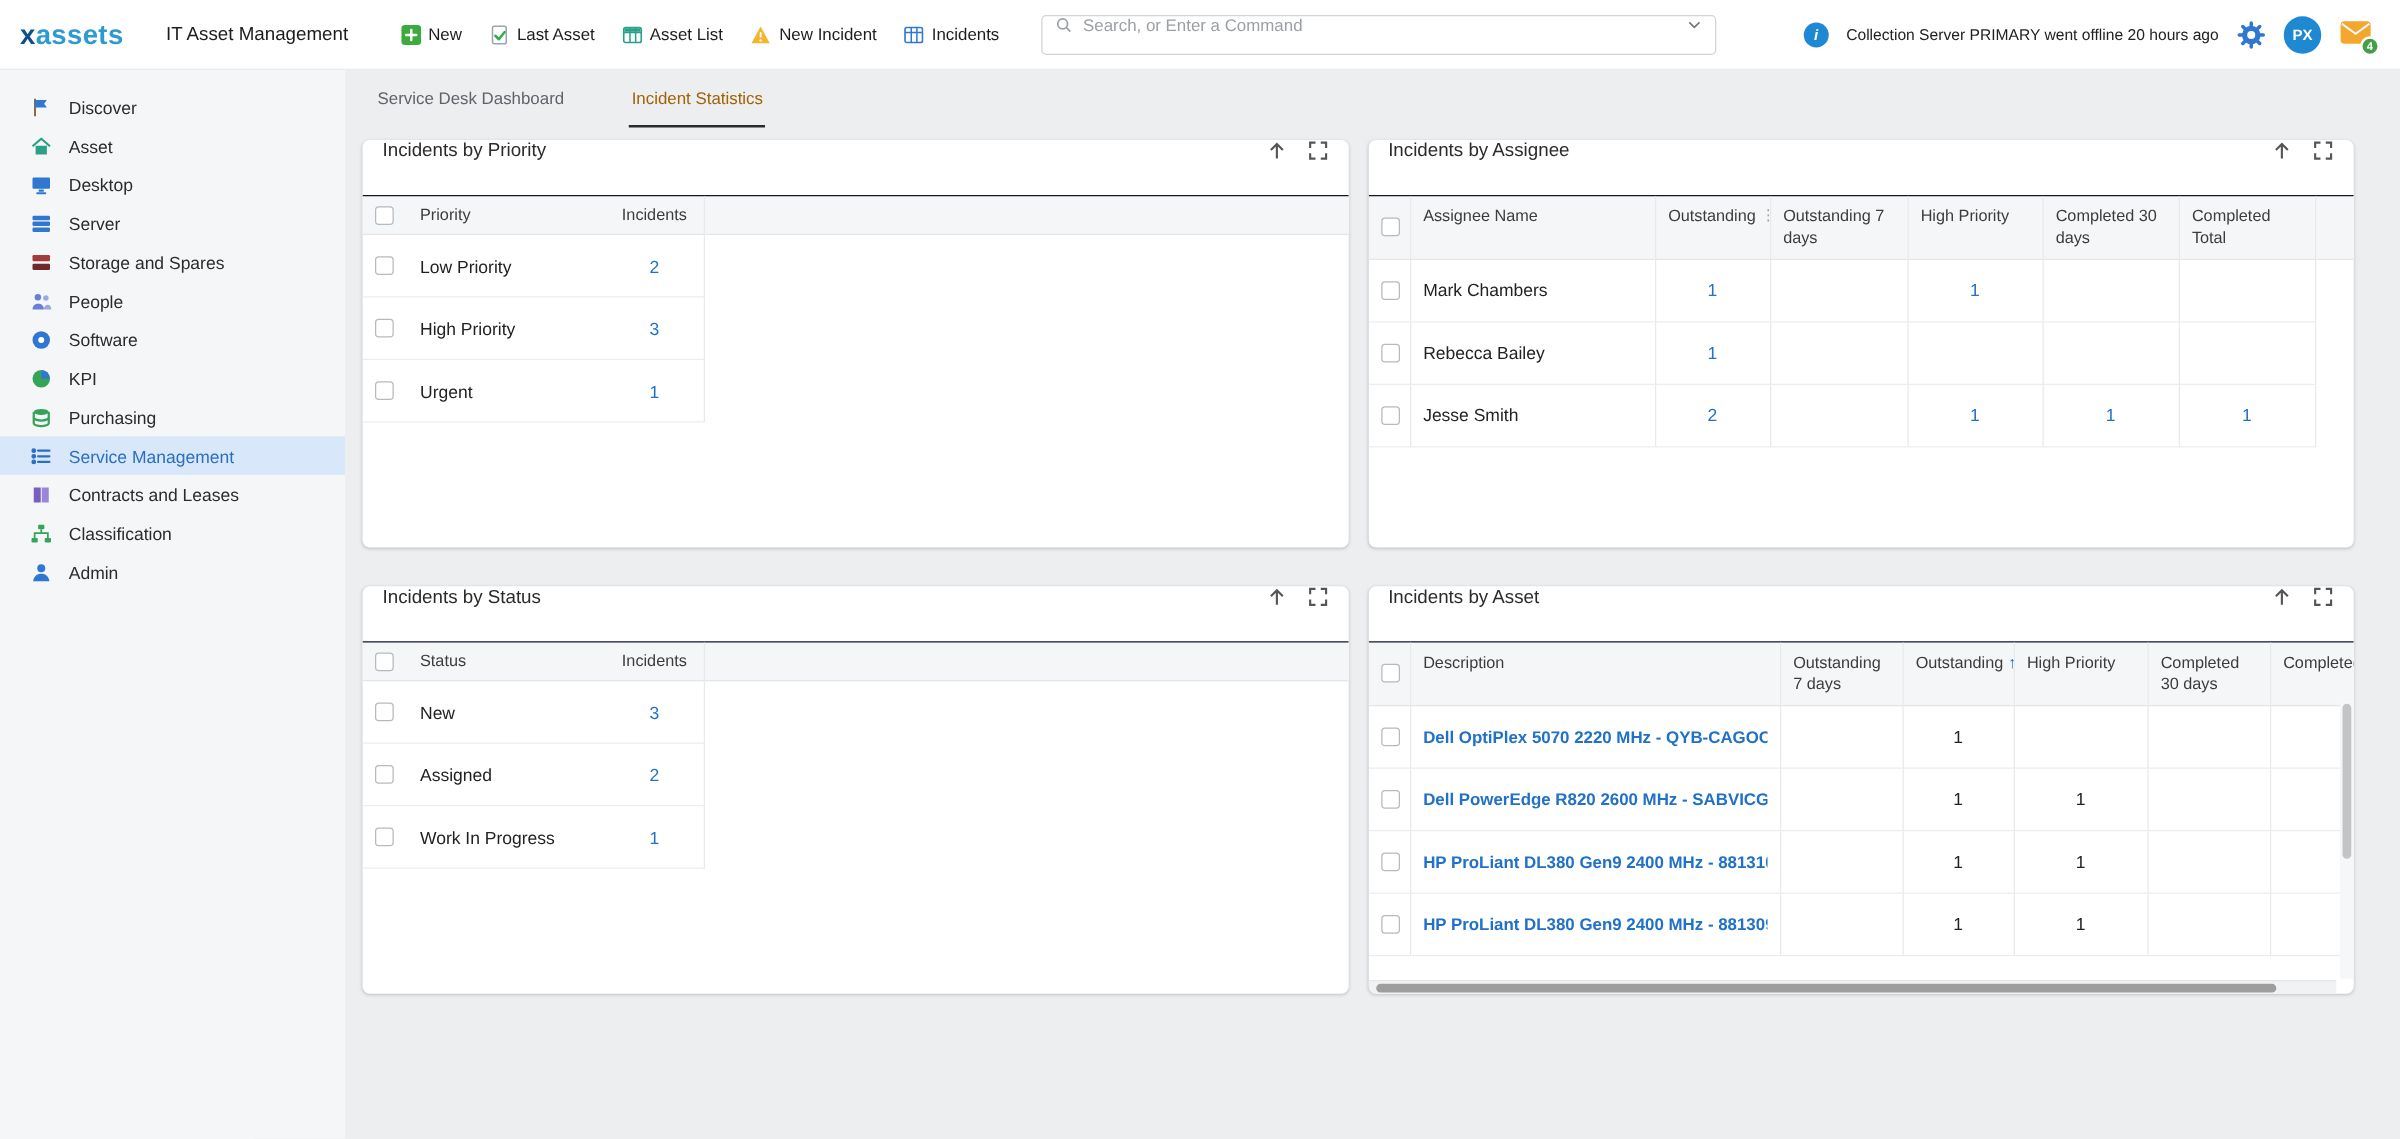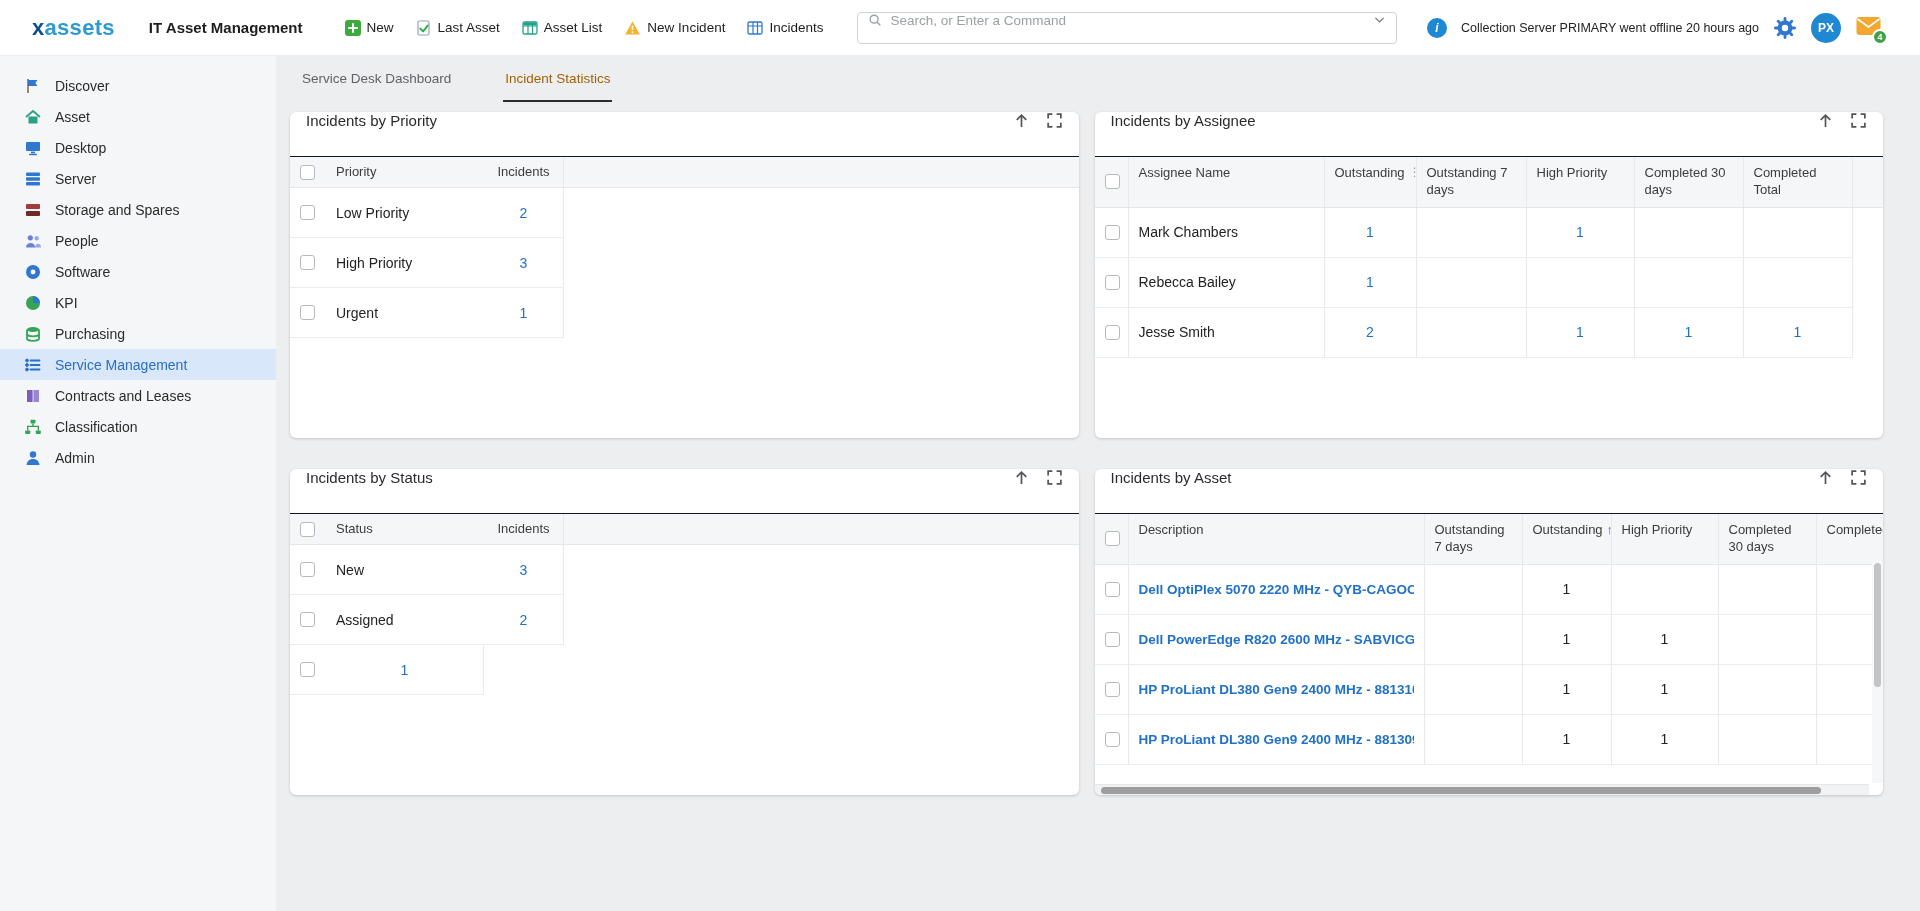--- a/index.html
+++ b/index.html
@@ -1,25 +1,25 @@
 <!DOCTYPE html>
 <html><head>
 <meta charset="utf-8">
 <style>
   *{box-sizing:border-box;margin:0;padding:0}
   html,body{width:1920px;height:911px}
   body{font-family:"Liberation Sans",sans-serif;background:#eceef0;color:#222;overflow:hidden;font-size:14px}
   .app{width:1920px;height:911px;display:flex;flex-direction:column}
 
   
-  .topbar{height:56px;flex:0 0 56px;background:#fff;display:flex;align-items:center;padding:0 32px;border-bottom:1px solid #ececec}
+  .topbar{height:56px;flex:0 0 56px;background:#fff;display:flex;align-items:center;padding:0 16px;border-bottom:1px solid #ececec}
   .logo{font-size:22px;font-weight:700;letter-spacing:.3px;cursor:pointer;white-space:nowrap}
   .logo .lx{color:#0d4f8b}
   .logo .lrest{color:#2e9ad0;font-weight:600}
-  .app-title{margin-left:34px;font-size:15px;font-weight:700;color:#1d1d1d;white-space:nowrap}
+  .app-title{margin-left:34px;font-size:15px;font-weight:400;color:#1d1d1d;white-space:nowrap}
   .tb-actions{display:flex;align-items:center;gap:22px;margin-left:42px}
   .tb-btn{display:flex;align-items:center;gap:6px;font-size:13.5px;color:#1d1d1d;cursor:pointer;white-space:nowrap}
   .icon{display:inline-flex;align-items:center;justify-content:center;line-height:0}
   .search-wrap{margin-left:34px;width:540px;height:32px;border:1px solid #cfd4d9;border-radius:4px;display:flex;align-items:flex-start;padding:0 10px;gap:8px;background:#fff}
   .search-wrap input{border:0;outline:0;flex:1;font-size:13.5px;color:#333;background:transparent;font-family:inherit}
   .search-wrap input::placeholder{color:#9aa0a6}
   .right-group{margin-left:auto;display:flex;align-items:center;gap:14px}
   .info-badge{width:20px;height:20px;border-radius:50%;background:#1e88d2;color:#fff;font-size:12px;font-weight:700;font-style:italic;display:flex;align-items:center;justify-content:center;cursor:pointer;flex:0 0 20px}
   .alert-text{font-size:12.5px;color:#222;white-space:nowrap}
   .gear-btn{cursor:pointer}
@@ -502,20 +502,21 @@
             <div class="cell bb">Assigned</div>
             <div class="cell center bb br">
                 <a class="numlink">2</a>
               </div>
             <div class="cell"></div>
           </div>
           <div class="trow mini-grid mini-row">
             <div class="cell bb">
                 <span class="checkbox"></span>
               </div>
+            <div class="cell bb">Work In Progress</div>
             <div class="cell center bb br">
                 <a class="numlink">1</a>
               </div>
             <div class="cell"></div>
           </div>
         </section>
 
         <section class="panel">
           <div class="panel-head">
             <div class="panel-title">Incidents by Asset</div>

